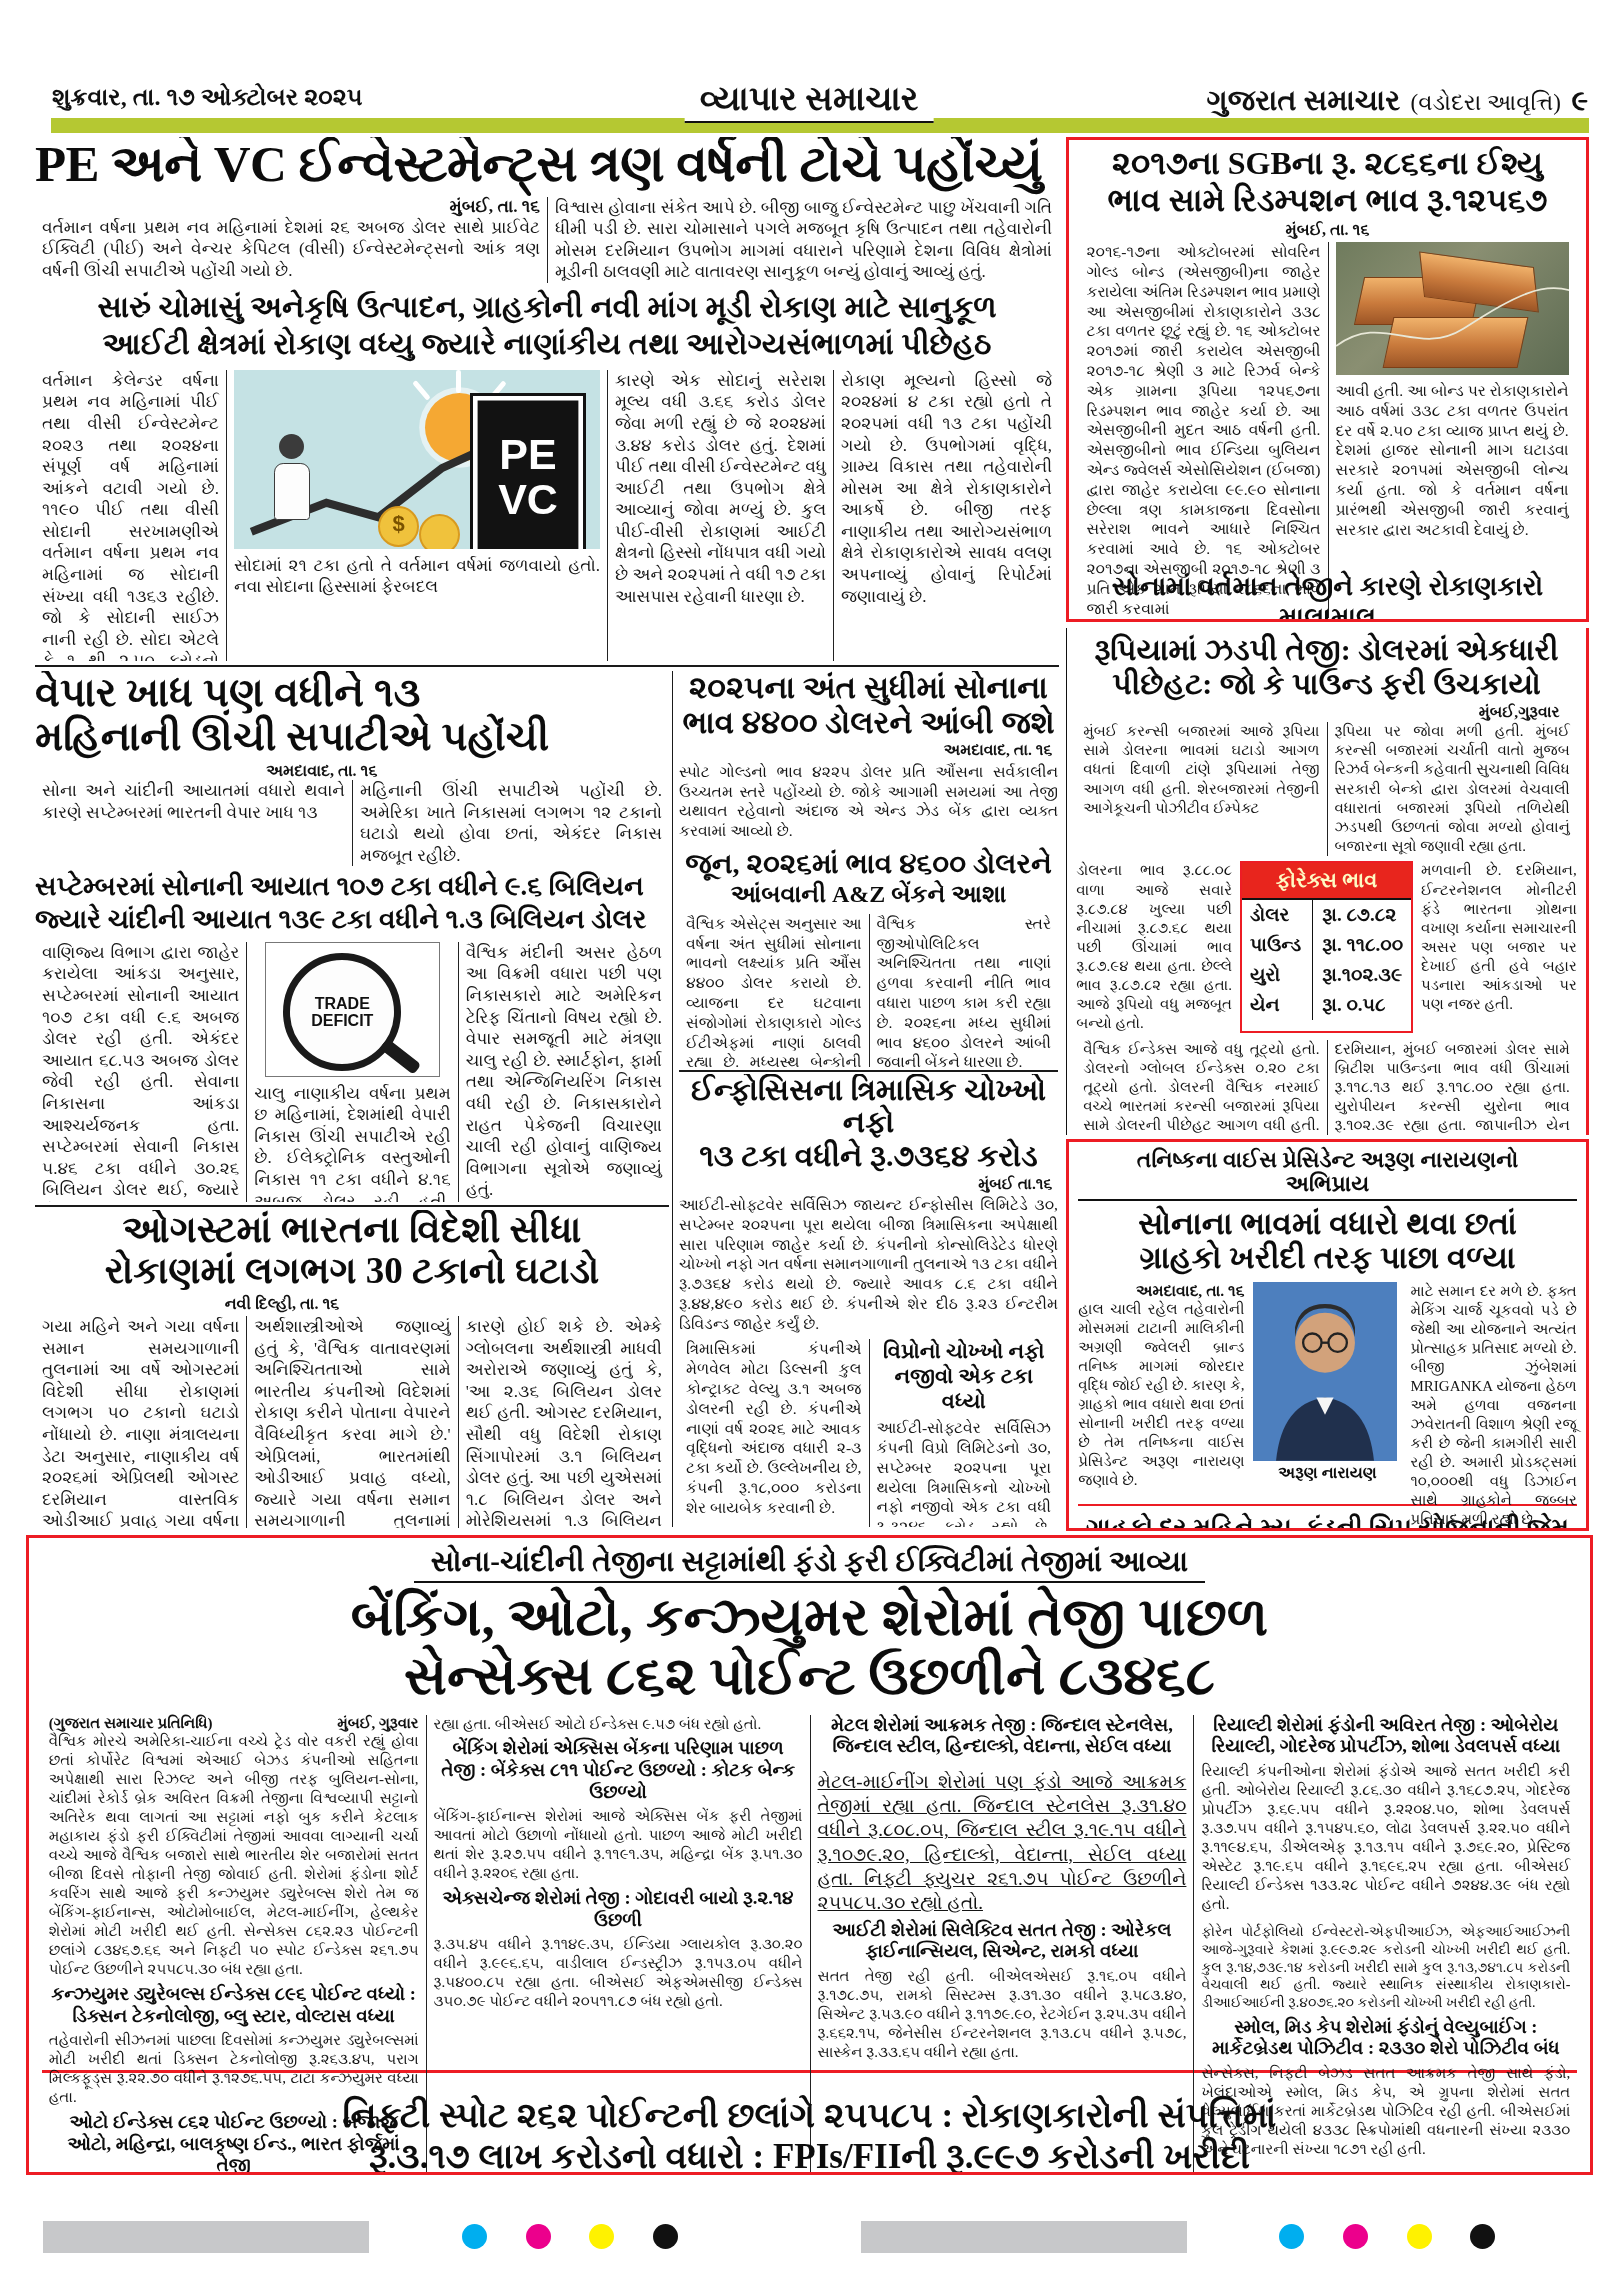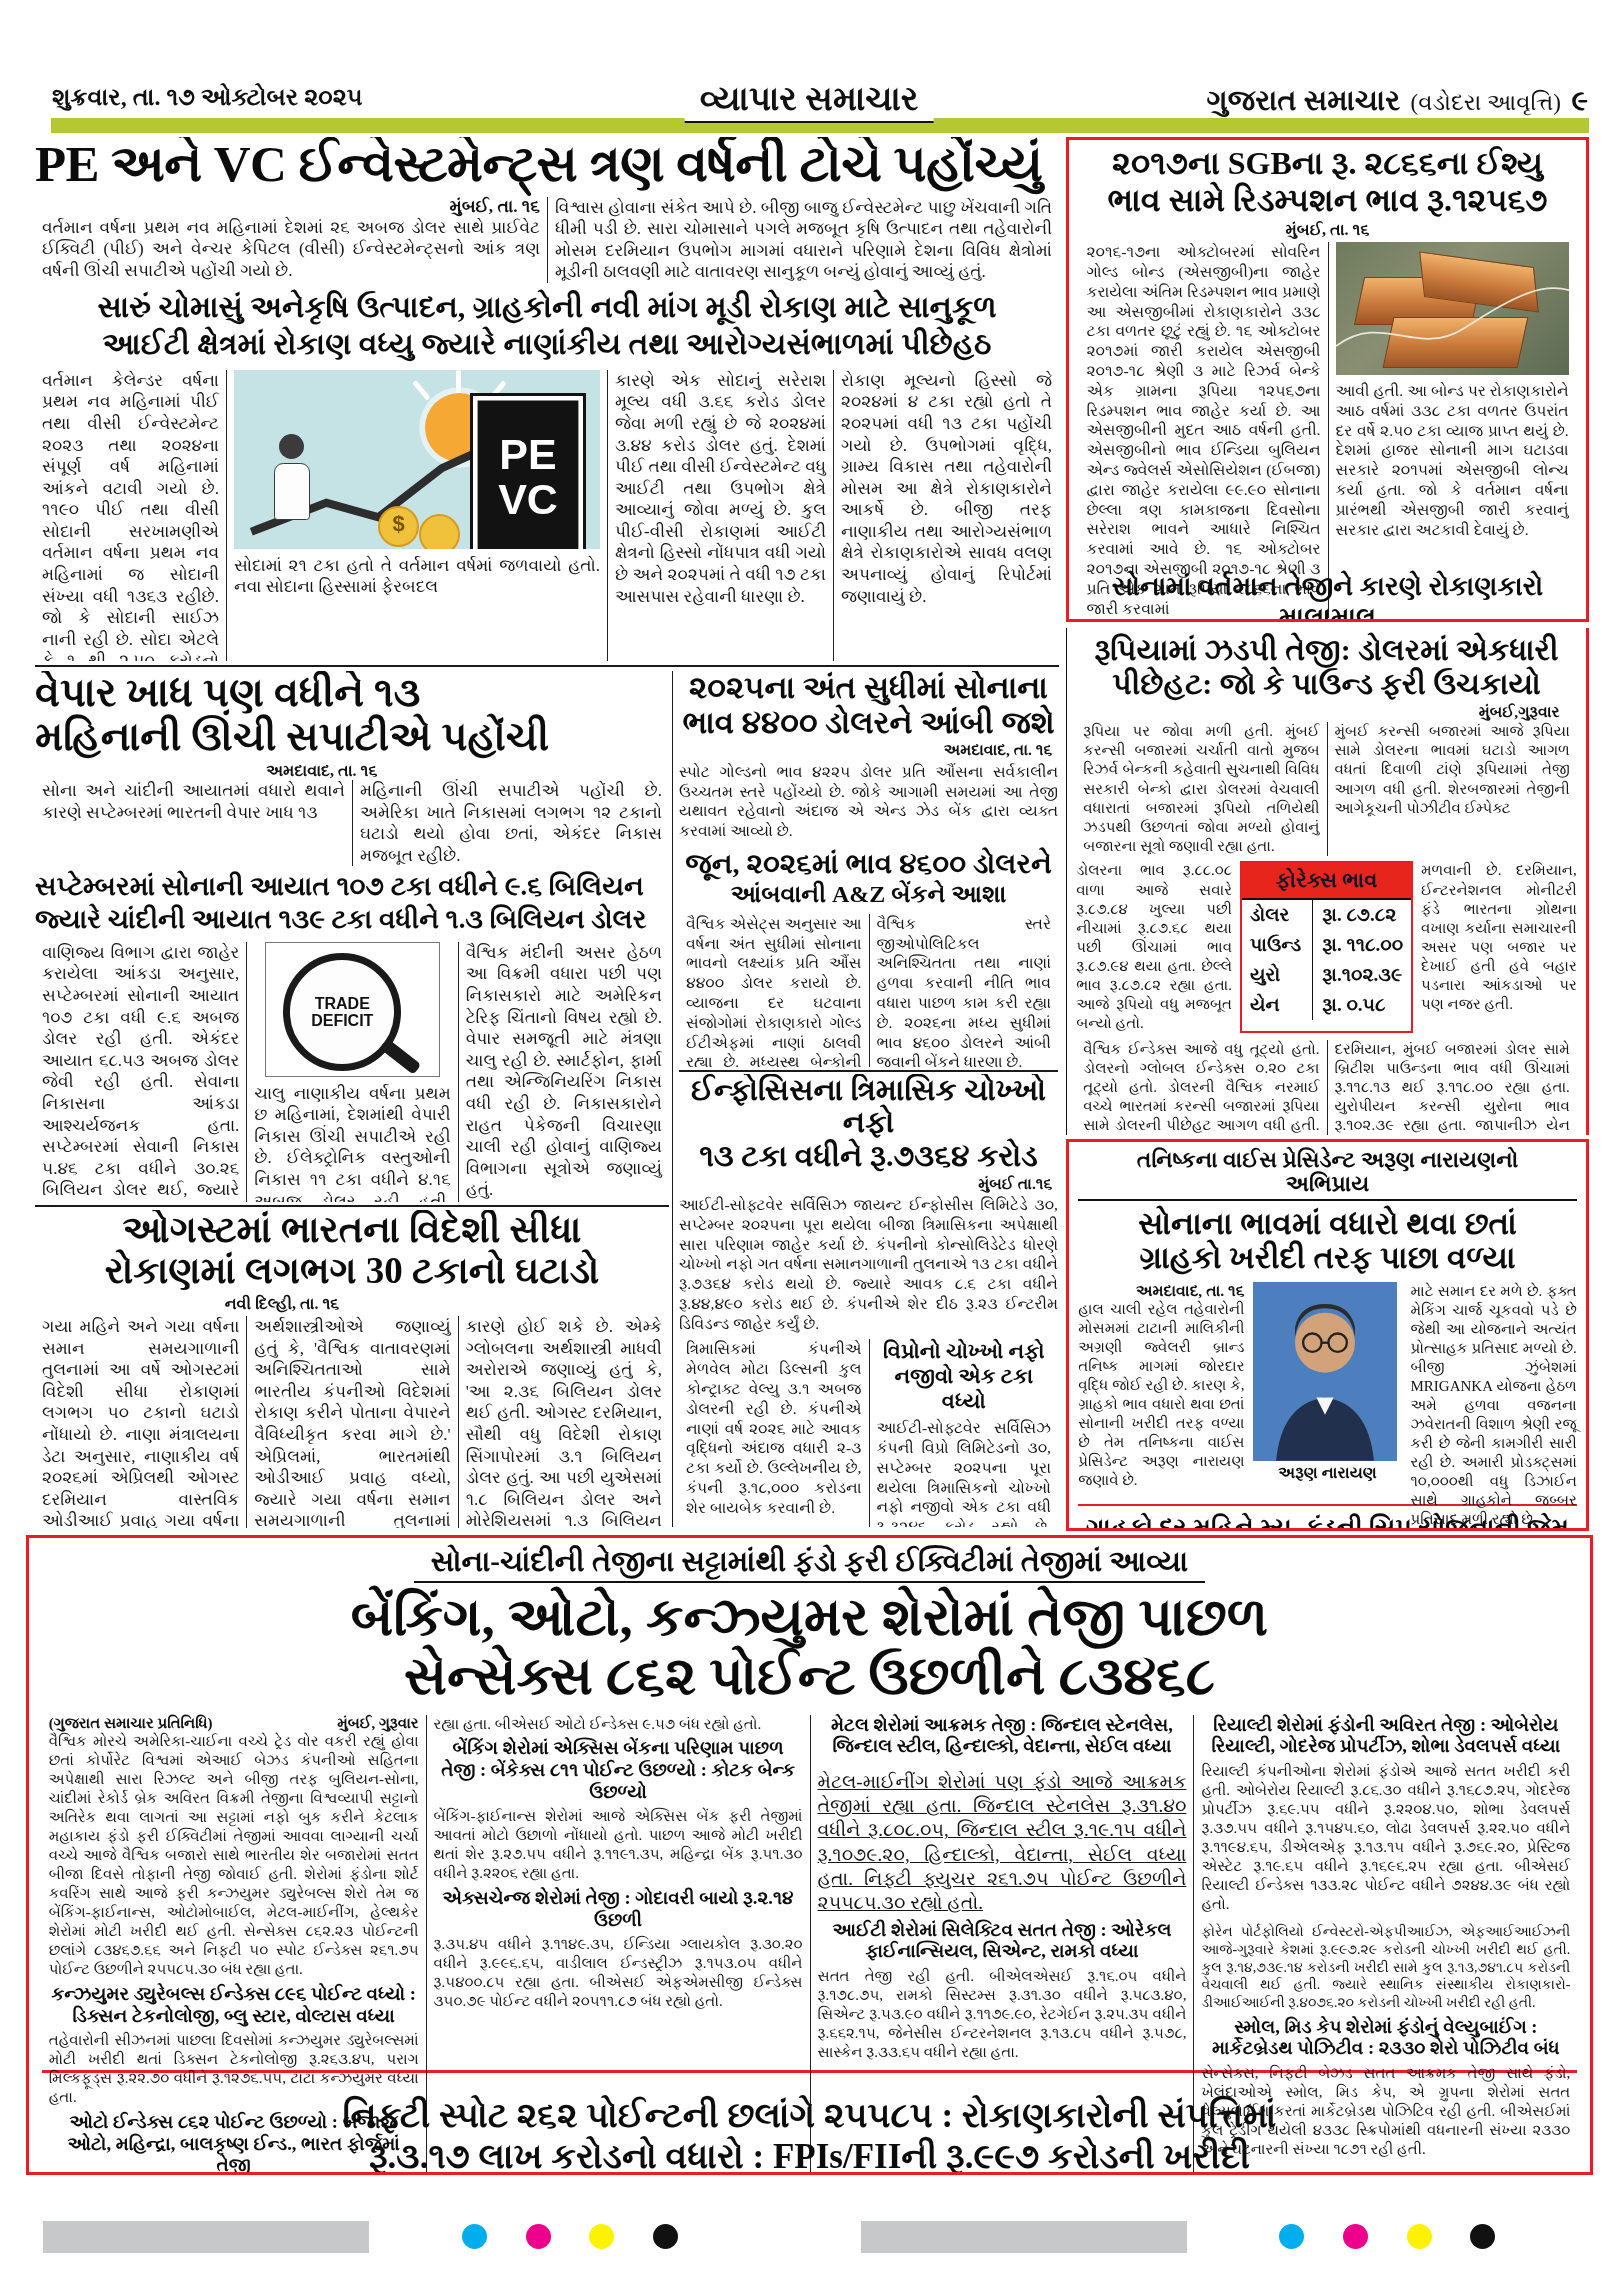--- a/index.html
+++ b/index.html
@@ -14,21 +14,21 @@
   .cols{display:grid;gap:0 0;}
   .cols > .col{padding:0 7px;min-width:0;}
   .cols > .col + .col{border-left:1.2px solid #222;}
   .subhead{font-weight:bold;text-align:center;color:#0c0c0c;line-height:1.18;}
   .greenbar{background:#b5c832;height:15px;}
   .redbox{border:3.5px solid #ed1c24;}
   .hline{position:absolute;background:#1a1a1a;height:1.7px;}
   .vline{position:absolute;background:#1a1a1a;width:1.2px;}
   
   .forex{border:2.9px solid #ed1c24;background:#fff;}
-  .forex .fx-head{background:#e8251d;color:#0f172a;font-weight:bold;text-align:center;
+  .forex .fx-head{background:#e8251d;color:#fef9c3;font-weight:bold;text-align:center;
                   font-size:21px;padding:4.6px 0;border-bottom:2.3px solid #111;}
   .fx-row{display:grid;grid-template-columns:42% 58%;font-weight:bold;font-size:19px;}
   .fx-row .fx-name{padding:4px 2.3px 4px 8px;border-right:1.7px solid #111;}
   .fx-row .fx-val{padding:4px 2.3px 4px 9.2px;}
   
   .illus-pevc{position:relative;background:#c5e2e4;overflow:hidden;}
   .pevc-badge{position:absolute;right:14px;top:23px;width:110px;height:162px;background:#121212;
               border:3.5px solid #121212;box-shadow:inset 0 0 0 4.6px #fff;
               display:flex;flex-direction:column;align-items:center;justify-content:center;}
   .pevc-badge span{color:#fff;font-family:"Liberation Sans",sans-serif;font-weight:bold;font-size:43px;line-height:1.05;}
@@ -144,24 +144,24 @@
     <div class="subhead" style="font-size:26.6px;margin-top:5.8px;">સોનામાં વર્તમાન તેજીને કારણે રોકાણકારો માલામાલ</div>
   </div>
 
   <div class="art" style="left:1066px;top:628px;width:523px;height:507px;padding:5.8px 9.2px;box-sizing:border-box;
        border-left:1.2px solid #111;border-right:3.5px solid #ed1c24;">
     <div class="hl center" style="font-size:30px;">રૂપિયામાં ઝડપી તેજી: ડોલરમાં એકધારી</div>
     <div class="hl center" style="font-size:30px;margin-top:2.3px;">પીછેહટ: જો કે પાઉન્ડ ફરી ઉચકાયો</div>
     <div class="dateline" style="text-align:right;font-size:15.6px;margin:2.3px 17.3px 1.2px 0;">મુંબઈ,ગુરૂવાર</div>
     <div class="cols" style="grid-template-columns:1fr 1fr;">
       <div class="col">
+          <div class="body-t" style="font-size:15px;">મુંબઈ કરન્સી બજારમાં આજે રૂપિયા સામે ડોલરના ભાવમાં ઘટાડો આગળ વધતાં દિવાળી ટાંણે રૂપિયામાં તેજી આગળ વધી હતી. શેરબજારમાં તેજીની આગેકૂચની પોઝીટીવ ઈમ્પેક્ટ</div>
+        </div>
+      <div class="col">
           <div class="body-t" style="font-size:15px;">રૂપિયા પર જોવા મળી હતી. મુંબઈ કરન્સી બજારમાં ચર્ચાતી વાતો મુજબ રિઝર્વ બેન્કની કહેવાતી સુચનાથી વિવિધ સરકારી બેન્કો દ્વારા ડોલરમાં વેચવાલી વધારાતાં બજારમાં રૂપિયો તળિયેથી ઝડપથી ઉછળતાં જોવા મળ્યો હોવાનું બજારના સૂત્રો જણાવી રહ્યા હતા.</div>
-        </div>
-      <div class="col">
-          <div class="body-t" style="font-size:15px;">મુંબઈ કરન્સી બજારમાં આજે રૂપિયા સામે ડોલરના ભાવમાં ઘટાડો આગળ વધતાં દિવાળી ટાંણે રૂપિયામાં તેજી આગળ વધી હતી. શેરબજારમાં તેજીની આગેકૂચની પોઝીટીવ ઈમ્પેક્ટ</div>
         </div>
     </div>
     <div style="display:grid;grid-template-columns:1fr 173px 1fr;gap:0 8px;margin-top:5.8px;">
       <div>
           <div class="body-t" style="font-size:15px;">ડોલરના ભાવ રૂ.૮૮.૦૮ વાળા આજે સવારે રૂ.૮૭.૮૪ ખુલ્યા પછી નીચામાં રૂ.૮૭.૬૮ થયા પછી ઊંચામાં ભાવ રૂ.૮૭.૯૪ થયા હતા. છેલ્લે ભાવ રૂ.૮૭.૮૨ રહ્યા હતા. આજે રૂપિયો વધુ મજબૂત બન્યો હતો.</div>
         </div>
       <div class="forex">
         <div class="fx-head">ફોરેક્સ ભાવ</div>
         <div class="fx-row">
           <div class="fx-name">ડોલર</div>

